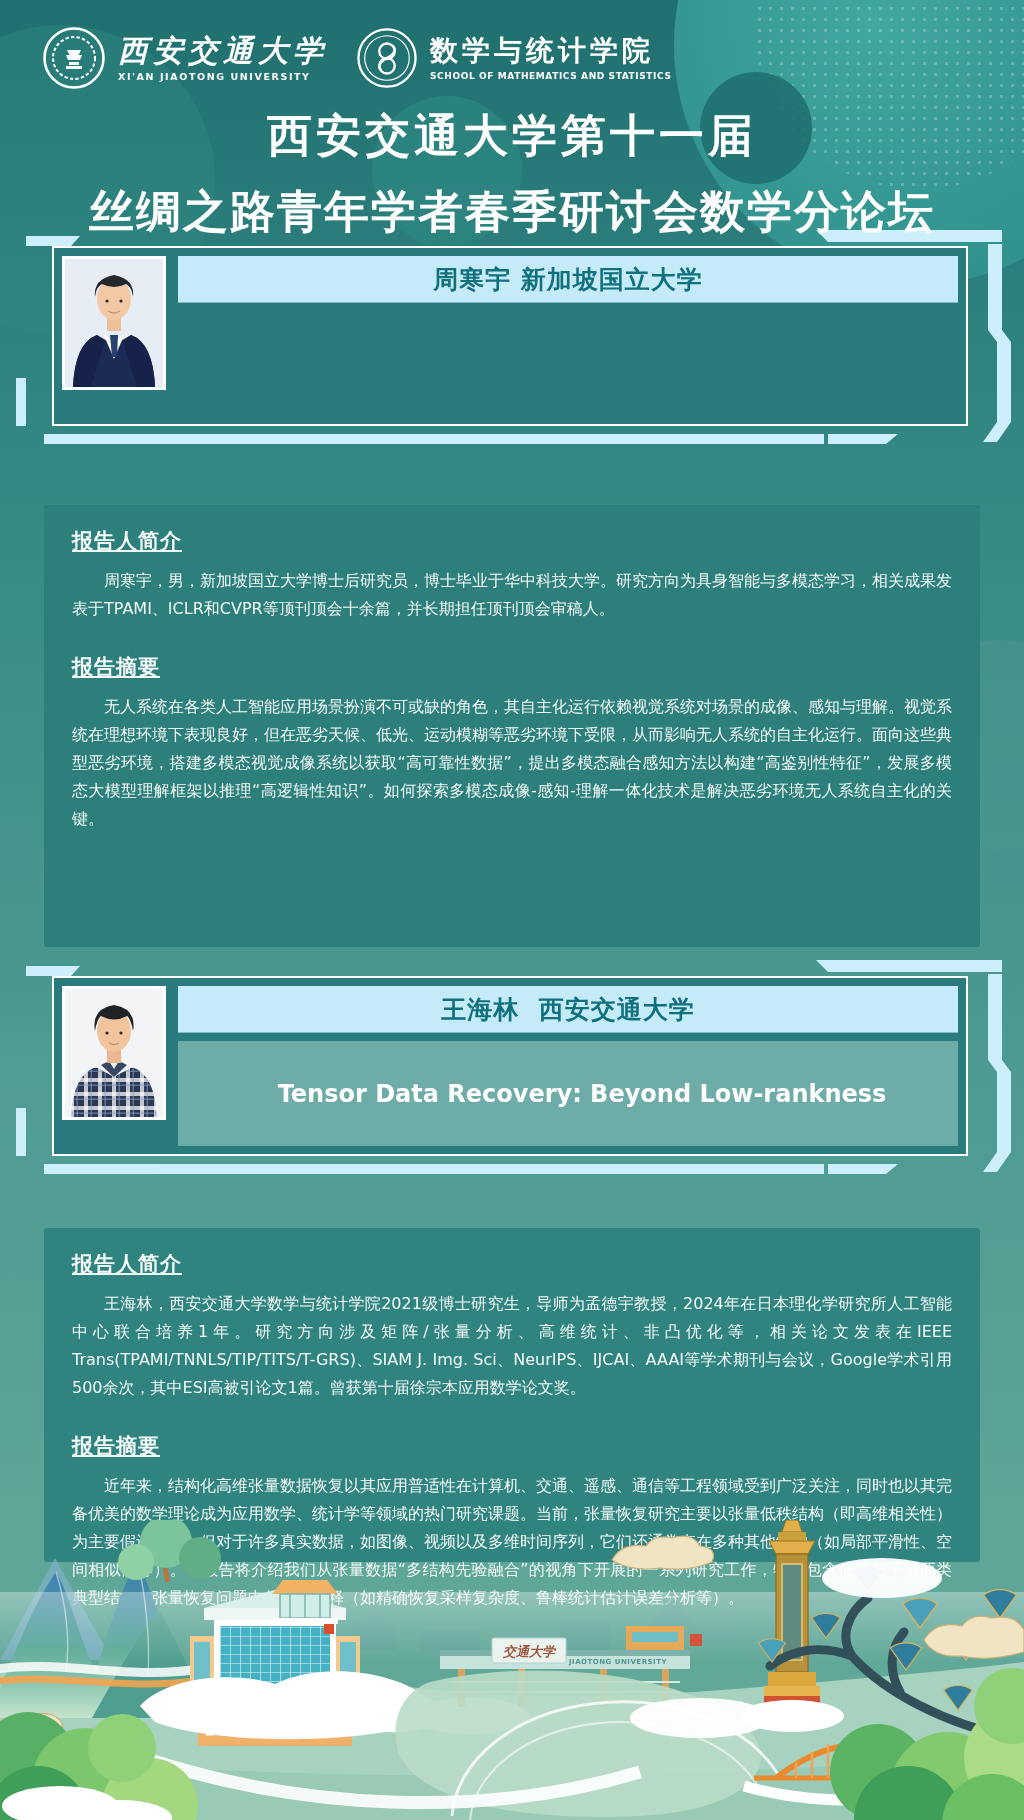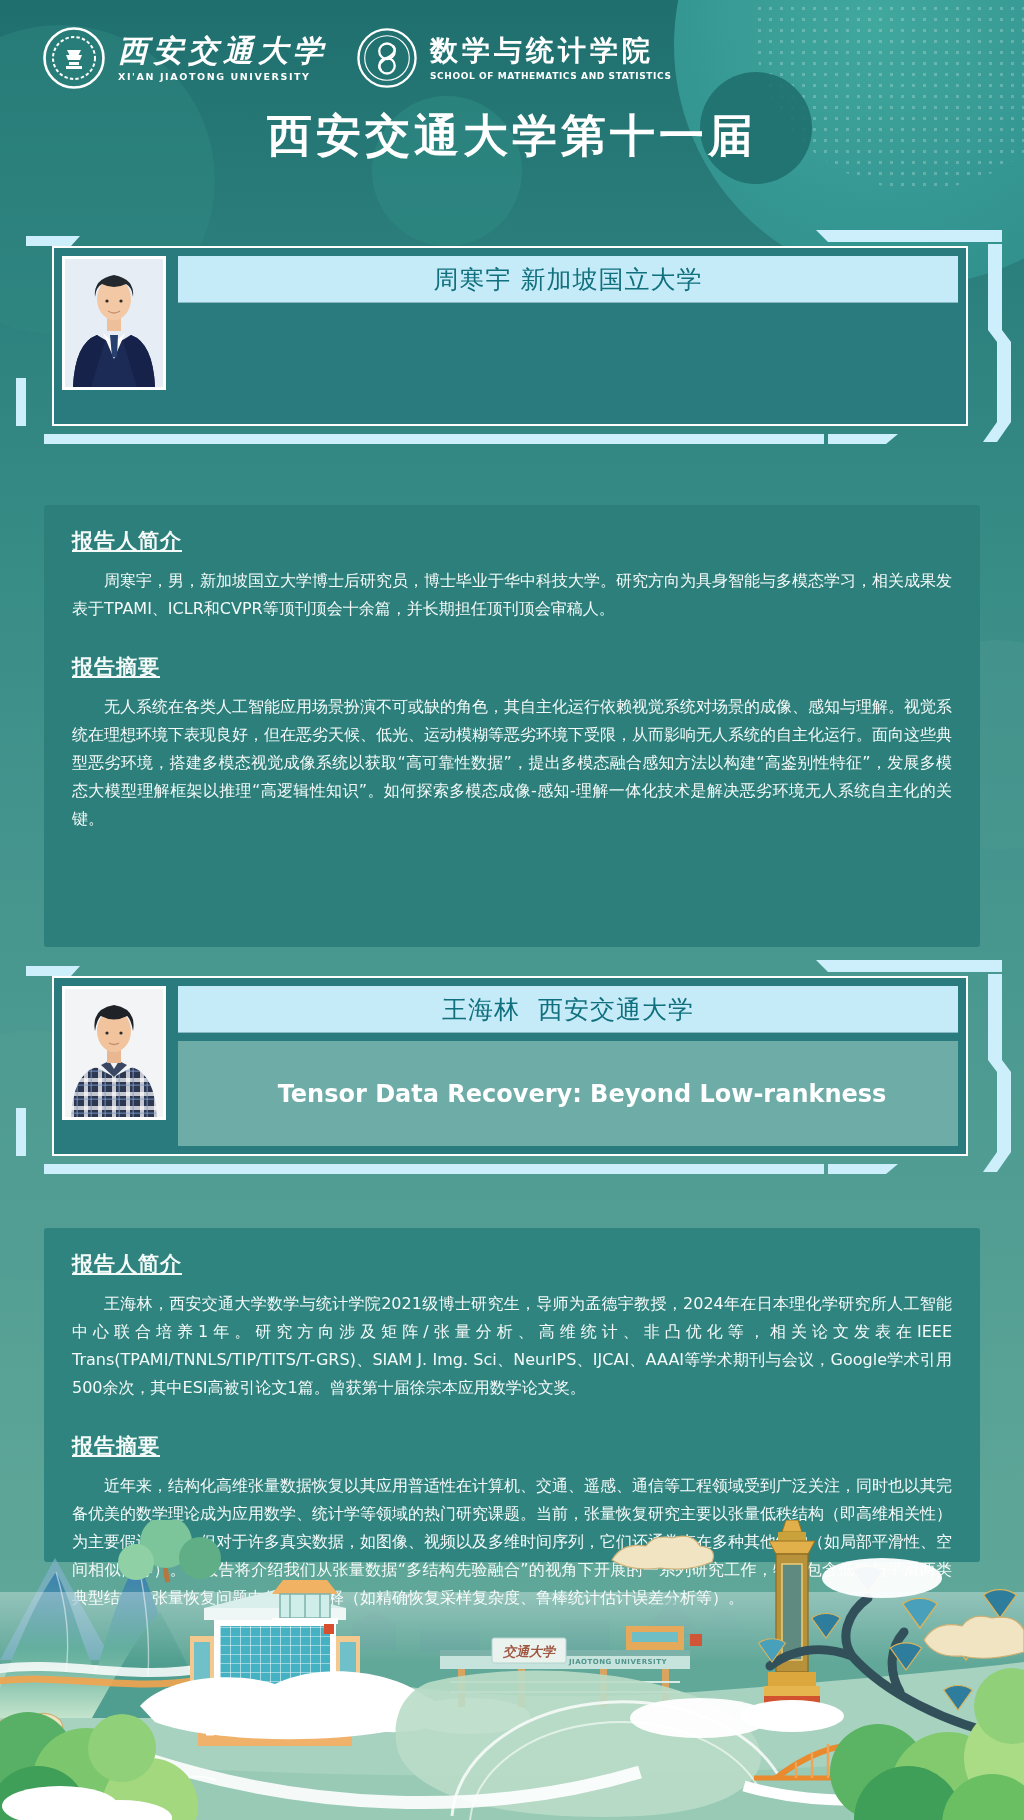--- a/index.html
+++ b/index.html
@@ -35,21 +35,21 @@
   .frame{position:absolute;left:0;width:1024px;height:216px;z-index:3;pointer-events:none;}
   .frame1{top:230px;} .frame2{top:960px;}
 
   .card{position:absolute;left:52px;width:916px;height:180px;border:2px solid #ffffff;
     background:#2a7b7d;box-sizing:border-box;padding:8px;display:flex;gap:12px;z-index:4;}
   .card1{top:246px;} .card2{top:976px;}
   .photo{width:104px;height:134px;border:3px solid #fff;box-sizing:border-box;flex:none;
     align-self:flex-start;overflow:hidden;background:#e9eef4;}
   .photo svg{display:block;}
   .card-right{flex:1;display:flex;flex-direction:column;gap:8px;}
-  .name-bar{height:46px;background:#c6ebf8;color:#11707d;font-weight:normal;font-size:25px;
+  .name-bar{height:46px;background:#c6ebf8;color:#11707d;font-weight:bold;font-size:25px;
     display:flex;align-items:center;justify-content:center;letter-spacing:1px;white-space:pre;
     border-bottom:1px solid rgba(20,90,95,.35);}
   .talk-bar{flex:1;background:rgba(255,255,255,.30);color:#fff;font-weight:bold;font-size:25px;
     display:flex;align-items:center;justify-content:center;letter-spacing:1px;text-align:center;}
   .card2 .talk-bar{background:rgba(205,240,228,.42);font-size:24px;letter-spacing:0;padding-left:28px;}
 
   .panel{position:absolute;left:44px;width:936px;background:#2c7f7b;border-radius:3px;
     color:#f4faf8;padding:12px 28px;box-sizing:border-box;z-index:2;}
   .panel1{top:505px;height:442px;}
   .panel2{top:1228px;height:334px;background:#308480;}
@@ -95,20 +95,21 @@
       </svg>
       <div class="logo-txt">
         <div class="logo-zh-school">数学与统计学院</div>
         <div class="logo-en-school">SCHOOL OF MATHEMATICS AND STATISTICS</div>
       </div>
     </div>
   </div>
 
   <h1 class="title" style="margin:0;">
     <span class="l1">西安交通大学第十一届</span>
+    <span class="l2">丝绸之路青年学者春季研讨会数学分论坛</span>
   </h1>
 
   <svg class="frame frame1" viewBox="0 0 1024 216">
     <g fill="#cdeffb">
       <polygon points="26,6 80,6 71,16 26,16"></polygon>
       <polygon points="816,0 1002,0 1002,12 828,12"></polygon>
       <rect x="988" y="14" width="14" height="86"></rect>
       <polygon points="988,100 1002,100 1011,112 997,112"></polygon>
       <rect x="997" y="112" width="14" height="80"></rect>
       <polygon points="997,192 1011,192 997,212 983,212"></polygon>

